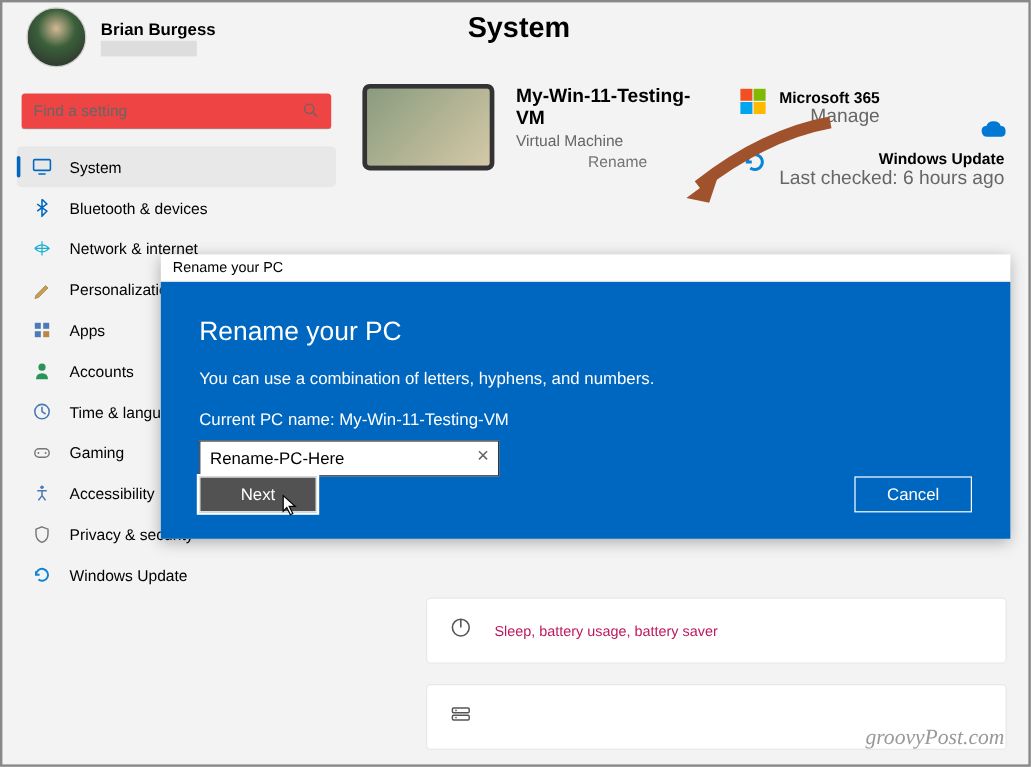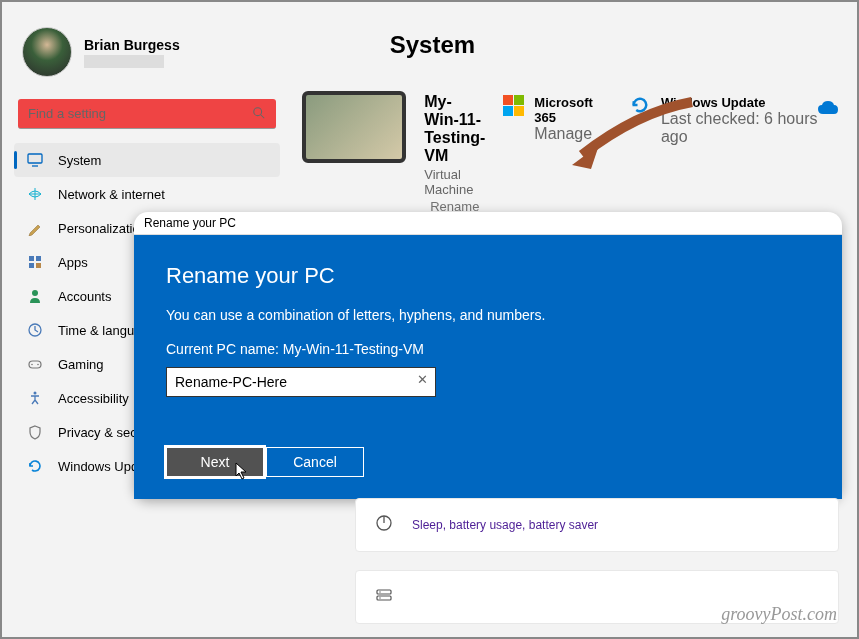--- a/index.html
+++ b/index.html
@@ -1,18 +1,18 @@
 <!DOCTYPE html>
 <html><head>
   <meta charset="utf-8">
   <style>
     * { box-sizing: border-box; margin: 0; padding: 0; font-family: 'Segoe UI', sans-serif; }
     body { width: 859px; height: 639px; background: #f3f3f3; overflow: hidden; position: relative; border: 2px solid #888; }
     
-    .header { display: flex; padding: 25px 20px 8px; }
+    .header { display: flex; padding: 4px 20px 8px; }
     .user-block { display: flex; align-items: center; gap: 12px; }
     .avatar { width: 50px; height: 50px; border-radius: 50%; background: radial-gradient(circle at 50% 35%, #d4b896 0%, #3a5f3a 40%, #2a2a2a 100%); border: 1px solid #ccc; }
     .user-name { font-size: 14px; font-weight: 600; color: #000; }
     .user-email { font-size: 12px; color: #666; background: #ddd; height: 13px; width: 80px; margin-top: 2px; }
     .page-title { font-size: 24px; font-weight: 600; margin-left: 210px; margin-top: 4px; }
     
     .content-area { display: flex; }
     
     .sidebar { width: 290px; padding: 8px 12px; }
     .search-box { position: relative; margin: 6px 4px 14px; }
@@ -26,54 +26,54 @@
     .nav-icon { width: 18px; height: 18px; display: flex; align-items: center; justify-content: center; }
     
     .main-panel { flex: 1; padding: 6px 20px 0 10px; }
     .device-row { display: flex; align-items: flex-start; gap: 18px; }
     .device-thumb { width: 110px; height: 72px; background: linear-gradient(135deg, #8a9b7e, #d4c9a8); border-radius: 6px; border: 4px solid #333; }
     .device-info { flex: 1; padding-top: 2px; }
     .device-name { font-size: 16px; font-weight: 600; }
     .device-sub { font-size: 13px; color: #666; margin-top: 2px; }
     .rename-link { font-size: 13px; color: #737373; margin-top: 2px; cursor: pointer; text-align: center; }
     
-    .tiles { display: flex; flex-direction: row; gap: 18px; padding-top: 4px; }
+    .tiles { display: flex; flex-direction: column; gap: 18px; padding-top: 4px; text-align: right; }
     .tile { display: flex; align-items: flex-start; gap: 10px; }
     .tile-icon { width: 22px; height: 22px; }
     .ms365 { display: grid; grid-template-columns: 10px 10px; grid-template-rows: 10px 10px; gap: 1px; }
     .ms365 > div:nth-child(1) { background: #f25022; }
     .ms365 > div:nth-child(2) { background: #7fba00; }
     .ms365 > div:nth-child(3) { background: #00a4ef; }
     .ms365 > div:nth-child(4) { background: #ffb900; }
     .tile-title { font-size: 13px; font-weight: 600; }
     .tile-sub { font-size: 16px; color: #666; }
     .onedrive-icon { position: absolute; right: 18px; top: 98px; color: #0078d4; }
     
     .arrow-annotation { position: absolute; left: 565px; top: 95px; width: 130px; height: 80px; pointer-events: none; }
     
-    .dialog-window { position: absolute; left: 132px; top: 210px; width: 708px; background: #fff; box-shadow: 0 3px 12px rgba(0,0,0,0.3); border-radius: 14px; }
+    .dialog-window { position: absolute; left: 132px; top: 210px; width: 708px; background: #fff; box-shadow: 0 3px 12px rgba(0,0,0,0.3); }
     .dialog-titlebar { padding: 4px 10px; font-size: 12px; color: #000; border-bottom: 1px solid #ddd; }
     .dialog-body { background: #0067c0; color: #fff; padding: 28px 32px 22px; }
     .dialog-title { font-size: 22px; font-weight: 400; margin-bottom: 18px; }
     .dialog-desc { font-size: 14px; margin-bottom: 18px; }
     .dialog-current { font-size: 14px; margin-bottom: 10px; }
-    .input-wrap { position: relative; width: 270px; }
+    .input-wrap { position: relative; width: 250px; }
     .rename-input { width: 100%; padding: 6px 28px 6px 8px; font-size: 14px; border: 1px solid #333; background: #fff; color: #000; }
     .clear-x { position: absolute; right: 8px; top: 5px; color: #666; font-size: 13px; cursor: pointer; }
-    .dialog-buttons { display: flex; justify-content: flex-start; gap: 2px; margin-top: 50px; }
+    .dialog-buttons { display: flex; justify-content: space-between; gap: 2px; }
     .btn { padding: 6px 0; width: 98px; font-size: 14px; border: 1px solid #fff; color: #fff; text-align: center; cursor: pointer; background: transparent; }
     .btn.next { background: #525252; border-color: #fff; outline: 2px solid #fff; position: relative; }
     .cursor-img { position: absolute; right: 14px; bottom: -4px; }
     
     .setting-card { position: absolute; background: #fff; border: 1px solid #e8e8e8; border-radius: 4px; padding: 14px 18px; display: flex; align-items: center; gap: 18px; width: 484px; }
     .card-power { left: 353px; top: 496px; }
     .card-storage { left: 353px; top: 568px; }
     .card-icon { color: #555; }
     .card-title { font-size: 14px; }
-    .card-sub { font-size: 12px; color: #4c1d95; }
+    .card-sub { font-size: 12px; color: #be185d; }
     
     .watermark { position: absolute; right: 20px; bottom: 12px; font-size: 18px; color: #999; font-style: italic; font-family: Georgia, serif; }
   </style>
 </head>
 <body>
 
 <div class="header">
   <div class="user-block">
     <div class="avatar"></div>
     <div>
@@ -97,20 +97,28 @@
     </div>
 
     <div class="nav-item active">
       <span class="nav-icon">
           <svg width="18" height="18" viewBox="0 0 18 18">
             <rect x="2" y="3" width="14" height="9" rx="1" fill="none" stroke="#0067c0" stroke-width="1.3"></rect>
             <line x1="6" y1="15" x2="12" y2="15" stroke="#0067c0" stroke-width="1.3"></line>
           </svg>
         </span>
       <span>System</span>
+    </div>
+    <div class="nav-item">
+      <span class="nav-icon">
+          <svg width="16" height="16" viewBox="0 0 16 16">
+            <path d="M8 1 L12 5 L8 8 L12 11 L8 15 V1 M4 5 L8 8 M4 11 L8 8" fill="none" stroke="#0067c0" stroke-width="1.3"></path>
+          </svg>
+        </span>
+      <span>Bluetooth &amp; devices</span>
     </div>
     <div class="nav-item">
       <span class="nav-icon">
           <svg width="16" height="16" viewBox="0 0 16 16">
             <path d="M2 8 Q8 2 14 8 Q8 14 2 8 M8 2 V14 M2 8 H14" fill="none" stroke="#16b1d0" stroke-width="1"></path>
           </svg>
         </span>
       <span>Network &amp; internet</span>
     </div>
     <div class="nav-item">

